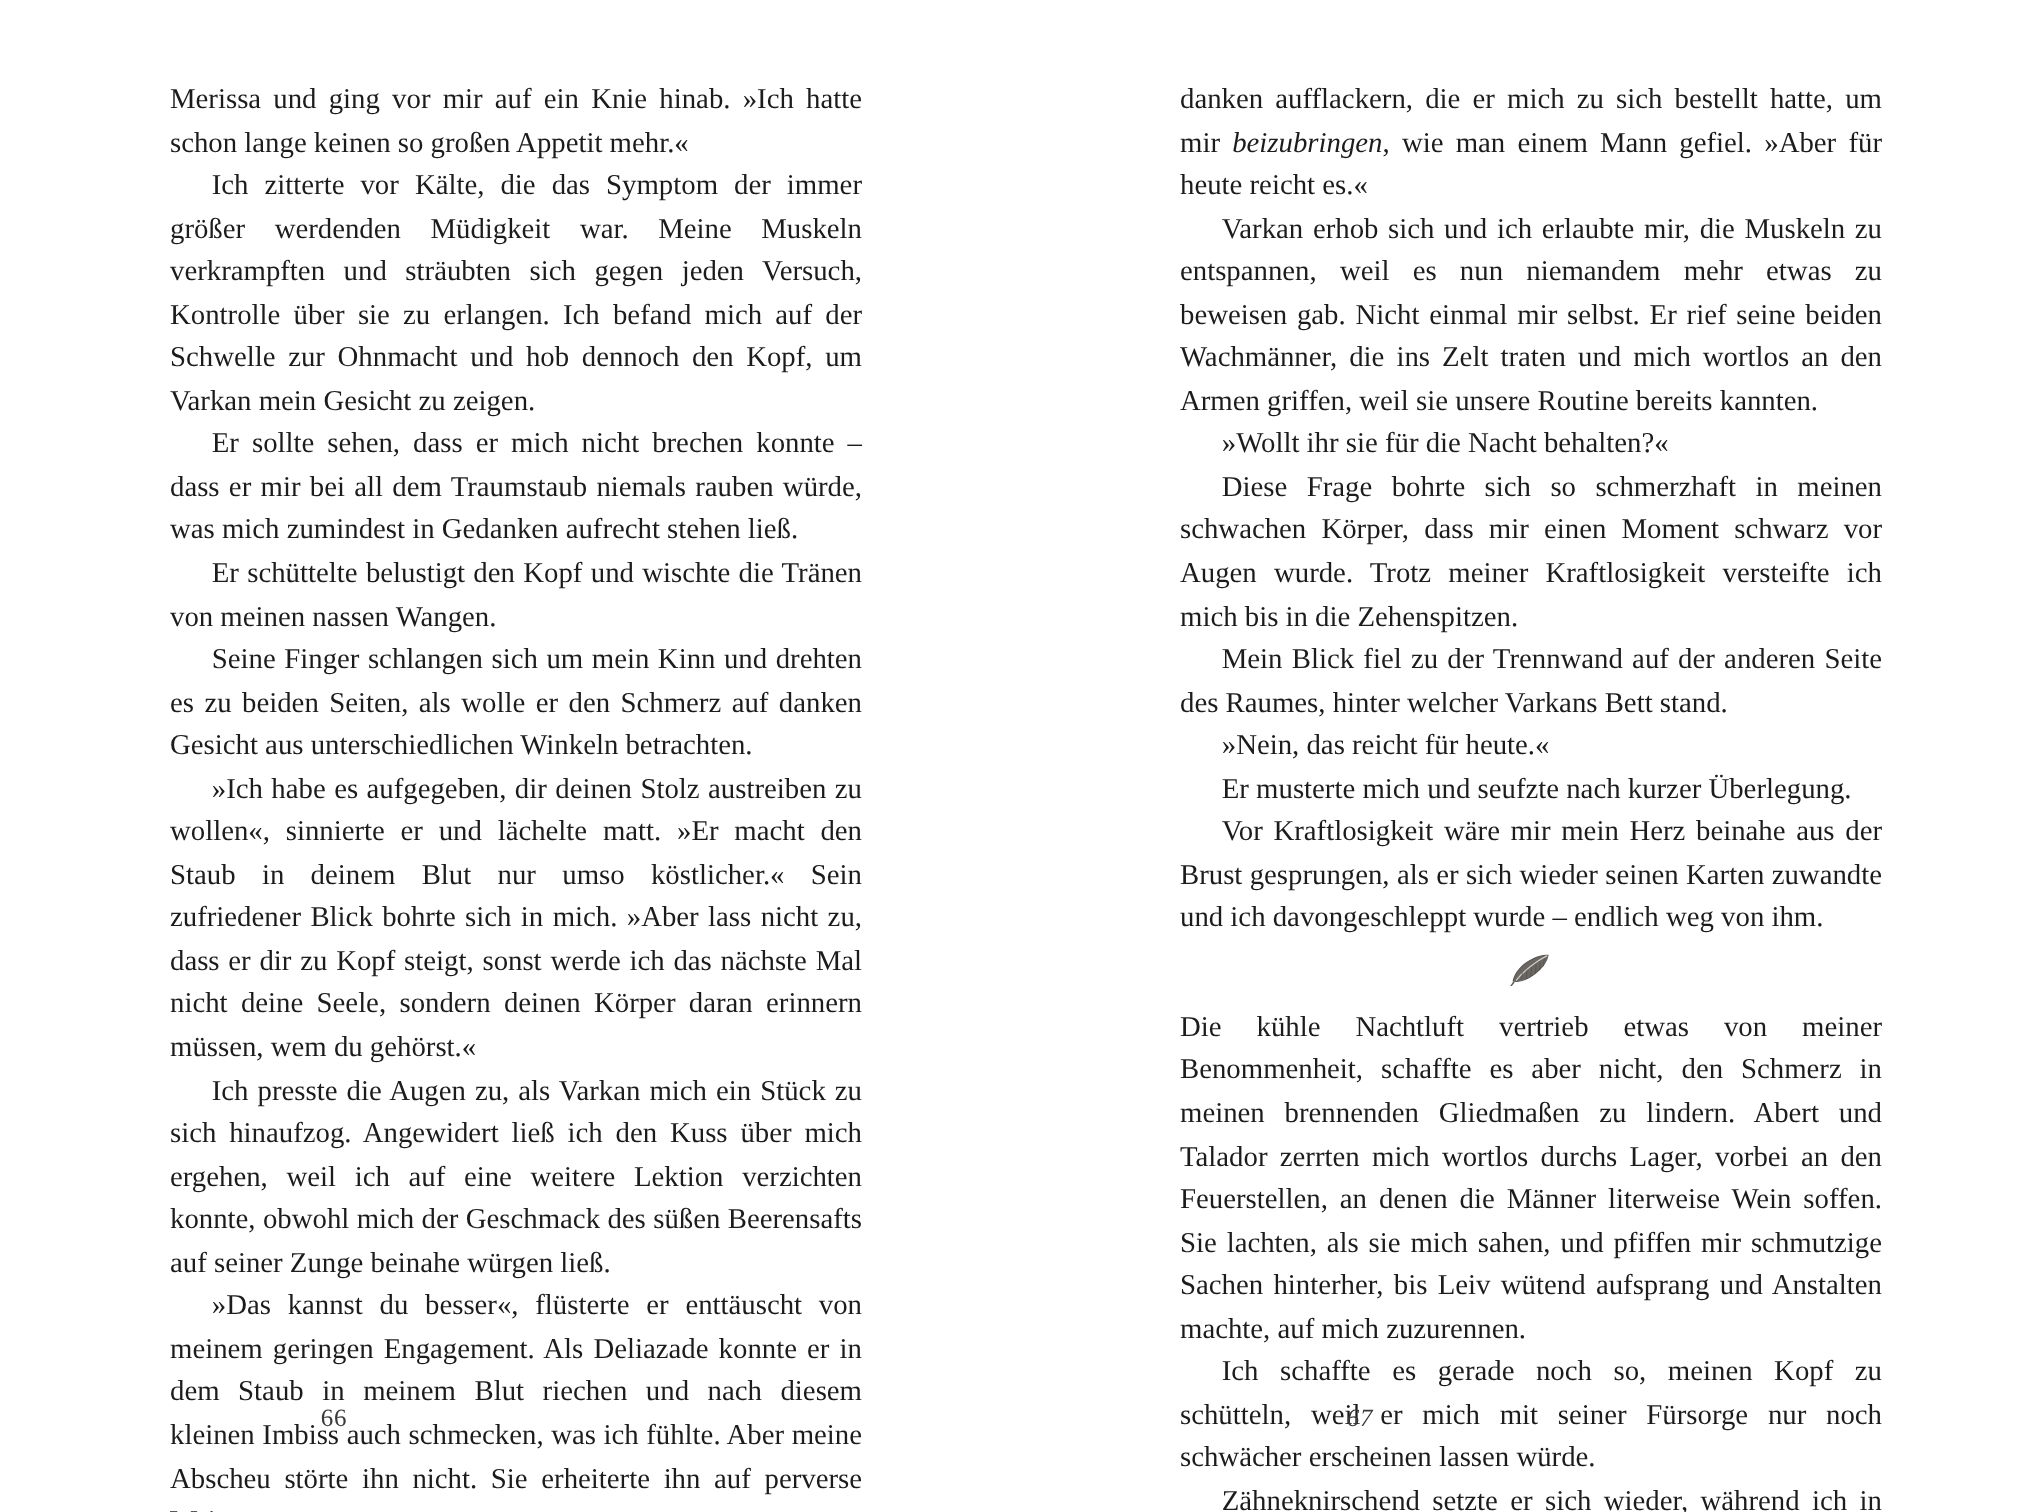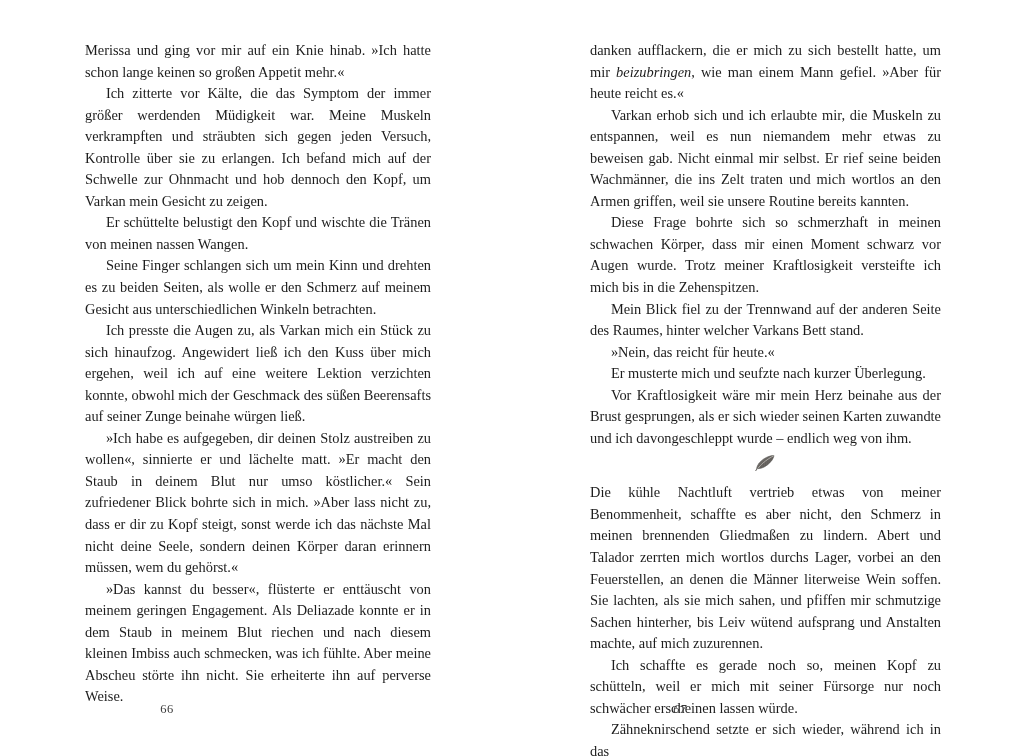--- a/index.html
+++ b/index.html
@@ -93,36 +93,38 @@
 </style>
 </head>
 <body>
 
 <div class="spread">
 
   <div class="page page-left">
     <div class="textblock">
       <p class="para noindent">Merissa und ging vor mir auf ein Knie hinab. »Ich hatte schon lange keinen so großen Appetit mehr.«</p>
       <p class="para">Ich zitterte vor Kälte, die das Symptom der immer größer werdenden Müdigkeit war. Meine Muskeln verkrampften und sträubten sich gegen jeden Versuch, Kontrolle über sie zu erlangen. Ich befand mich auf der Schwelle zur Ohnmacht und hob dennoch den Kopf, um Varkan mein Gesicht zu zeigen.</p>
+      <p class="para">Er sollte sehen, dass er mich nicht brechen konnte – dass er mir bei all dem Traumstaub niemals rauben würde, was mich zumindest in Gedanken aufrecht stehen ließ.</p>
       <p class="para">Er schüttelte belustigt den Kopf und wischte die Tränen von meinen nassen Wangen.</p>
-      <p class="para">Seine Finger schlangen sich um mein Kinn und drehten es zu beiden Seiten, als wolle er den Schmerz auf meinem Gesicht aus unterschiedlichen Winkeln betrachten.</p>
+      <p class="para">Seine Finger schlangen sich um mein Kinn und drehten es zu beiden Seiten, als wolle er den Schmerz auf danken Gesicht aus unterschiedlichen Winkeln betrachten.</p>
+      <p class="para">»Ich habe es aufgegeben, dir deinen Stolz austreiben zu wollen«, sinnierte er und lächelte matt. »Er macht den Staub in deinem Blut nur umso köstlicher.« Sein zufriedener Blick bohrte sich in mich. »Aber lass nicht zu, dass er dir zu Kopf steigt, sonst werde ich das nächste Mal nicht deine Seele, sondern deinen Körper daran erinnern müssen, wem du gehörst.«</p>
       <p class="para">Ich presste die Augen zu, als Varkan mich ein Stück zu sich hinaufzog. Angewidert ließ ich den Kuss über mich ergehen, weil ich auf eine weitere Lektion verzichten konnte, obwohl mich der Geschmack des süßen Beerensafts auf seiner Zunge beinahe würgen ließ.</p>
-      <p class="para">»Ich habe es aufgegeben, dir deinen Stolz austreiben zu wollen«, sinnierte er und lächelte matt. »Er macht den Staub in deinem Blut nur umso köstlicher.« Sein zufriedener Blick bohrte sich in mich. »Aber lass nicht zu, dass er dir zu Kopf steigt, sonst werde ich das nächste Mal nicht deine Seele, sondern deinen Körper daran erinnern müssen, wem du gehörst.«</p>
       <p class="para">»Das kannst du besser«, flüsterte er enttäuscht von meinem geringen Engagement. Als Deliazade konnte er in dem Staub in meinem Blut riechen und nach diesem kleinen Imbiss auch schmecken, was ich fühlte. Aber meine Abscheu störte ihn nicht. Sie erheiterte ihn auf perverse Weise.</p>
 
     </div>
     <div class="folio">66</div>
   </div>
 
   <div class="page page-right">
     <div class="textblock">
 
       <p class="para noindent"><span>danken aufflackern, die er mich zu sich bestellt hatte, um mir </span><em class="ital">beizubringen</em><span>, wie man einem Mann gefiel. »Aber für heute reicht es.«</span></p>
 
       <p class="para">Varkan erhob sich und ich erlaubte mir, die Muskeln zu entspannen, weil es nun niemandem mehr etwas zu beweisen gab. Nicht einmal mir selbst. Er rief seine beiden Wachmänner, die ins Zelt traten und mich wortlos an den Armen griffen, weil sie unsere Routine bereits kannten.</p>
+      <p class="para">»Wollt ihr sie für die Nacht behalten?«</p>
       <p class="para">Diese Frage bohrte sich so schmerzhaft in meinen schwachen Körper, dass mir einen Moment schwarz vor Augen wurde. Trotz meiner Kraftlosigkeit versteifte ich mich bis in die Zehenspitzen.</p>
       <p class="para">Mein Blick fiel zu der Trennwand auf der anderen Seite des Raumes, hinter welcher Varkans Bett stand.</p>
       <p class="para">»Nein, das reicht für heute.«</p>
       <p class="para">Er musterte mich und seufzte nach kurzer Überlegung.</p>
       <p class="para">Vor Kraftlosigkeit wäre mir mein Herz beinahe aus der Brust gesprungen, als er sich wieder seinen Karten zuwandte und ich davongeschleppt wurde – endlich weg von ihm.</p>
 
       <div class="ornament">
         <svg width="30" height="16" viewBox="0 0 30 16" aria-hidden="true">
           <g transform="rotate(-22 15 8)">
             <path d="M4.2 9.6 C6.5 6.0 11.5 3.4 17.5 3.0 C21.0 2.8 23.6 3.3 25.2 4.2 C23.8 6.4 20.0 9.0 15.6 10.3 C11.4 11.5 7.0 11.4 4.2 9.6 Z" fill="#4a4642" stroke="#2e2b28" stroke-width="0.5"></path>

